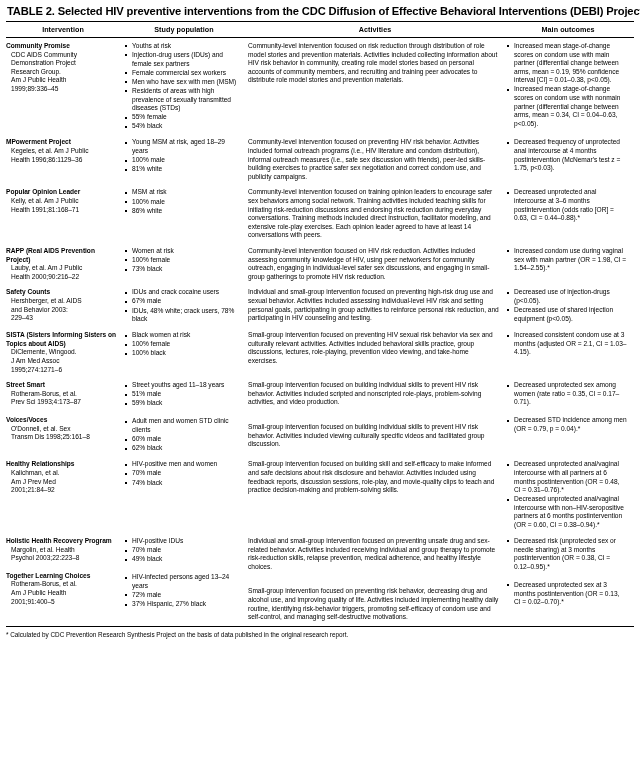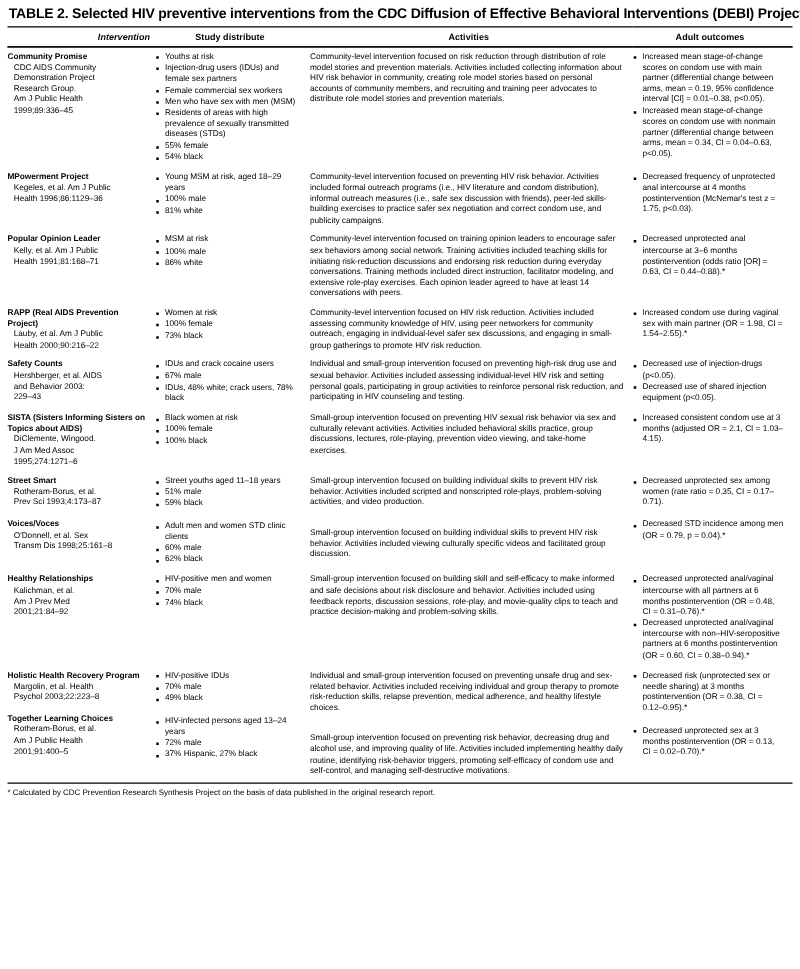--- a/index.html
+++ b/index.html
@@ -47,22 +47,21 @@
 
   thead th {
     font-size: 7.2px;
     font-weight: bold;
     padding: 3px 4px 3px 0;
     text-align: center;
     vertical-align: bottom;
     letter-spacing: 0.05px;
   }
   thead th.left {
-    text-align: right;
-    font-style: italic;
+    text-align: center;
   }
   thead tr.head-row th {
     border-top: 1.3px solid #000;
     border-bottom: 0.7px solid #000;
   }
   tbody td {
     font-size: 6.6px;
     line-height: 8.6px;
     vertical-align: top;
     padding: 4px 7px 2px 0;
@@ -131,23 +130,23 @@
   <table class="debi">
     <colgroup>
       <col class="c-interv">
         <col class="c-pop">
         <col class="c-desc">
         <col class="c-out">
     </colgroup>
     <thead>
       <tr class="head-row">
         <th class="left">Intervention</th>
-        <th>Study distribute</th>
+        <th>Study population</th>
         <th>Activities</th>
-        <th>Adult outcomes</th>
+        <th>Main outcomes</th>
       </tr>
     </thead>
     <tbody id="tbody">
         <tr>
           <td>
             <div>
               <span class="iv-name">Community Promise</span>
               <span class="iv-cite">
                 <span>CDC AIDS Community</span>
                 <span>Demonstration Project</span>

